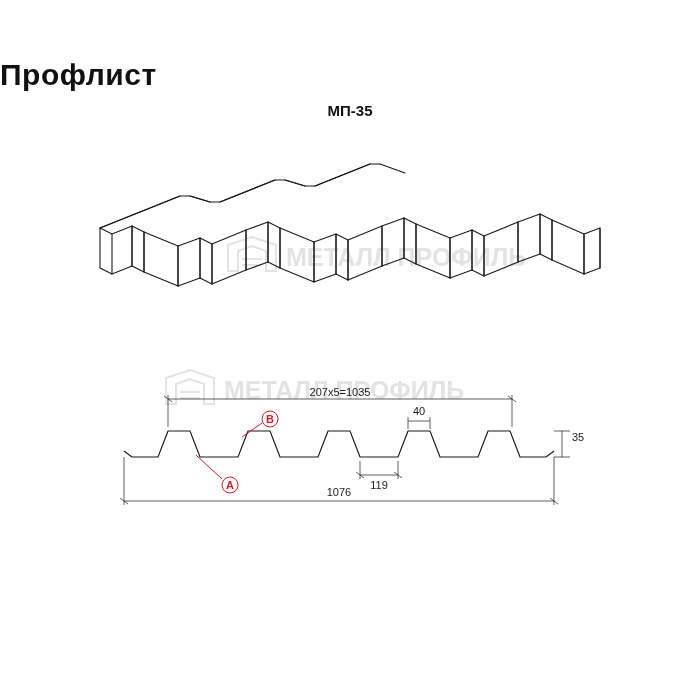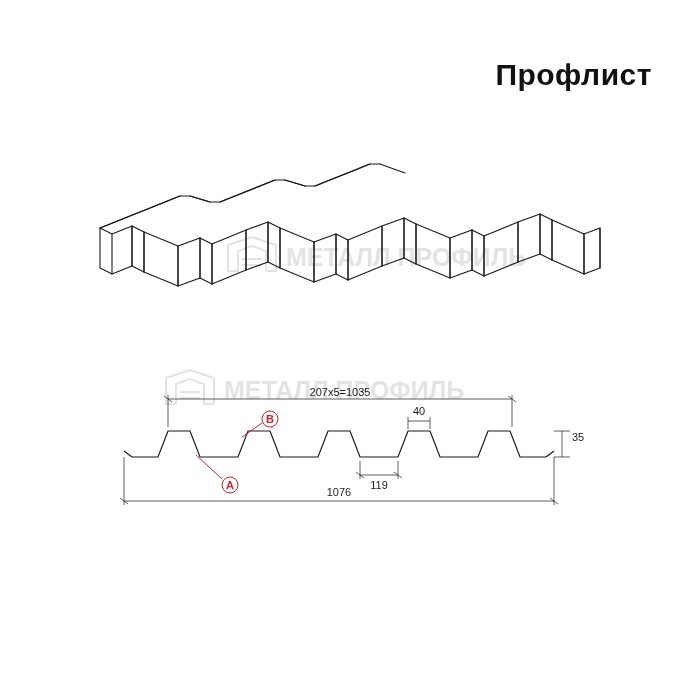--- a/index.html
+++ b/index.html
@@ -18,21 +18,21 @@
   .page {
     position: relative;
     width: 700px;
     height: 700px;
   }
   .title {
     position: absolute;
     top: 58px;
     left: 0;
     width: 652px;
-    text-align: right;
+    text-align: left;
     font-size: 30px;
     font-weight: bold;
     letter-spacing: 0.5px;
     color: #111111;
   }
   .subtitle {
     position: absolute;
     top: 102px;
     left: 0;
     width: 700px;
@@ -84,20 +84,21 @@
     font-weight: bold;
     fill: #cc2027;
   }
 </style>
 </head>
 <body>
 
 <div class="page">
 
   <div class="title">Профлист</div>
+  <div class="subtitle">МП-35</div>
 
   <div class="watermark wm1">
     <svg width="270" height="70" viewBox="0 0 270 70">
       <g stroke="#e3e3e3" fill="none" stroke-width="2">
         <path d="M6 46 L6 20 L30 12 L54 20 L54 46 L44 46 L44 26 L30 21 L16 26 L16 46 Z"></path>
         <path d="M20 34 L40 34"></path>
         <path d="M20 40 L40 40"></path>
       </g>
       <text x="64" y="41" font-family="Liberation Sans, sans-serif" font-size="25" font-weight="bold" fill="#e3e3e3">МЕТАЛЛ ПРОФИЛЬ</text>
     </svg>

